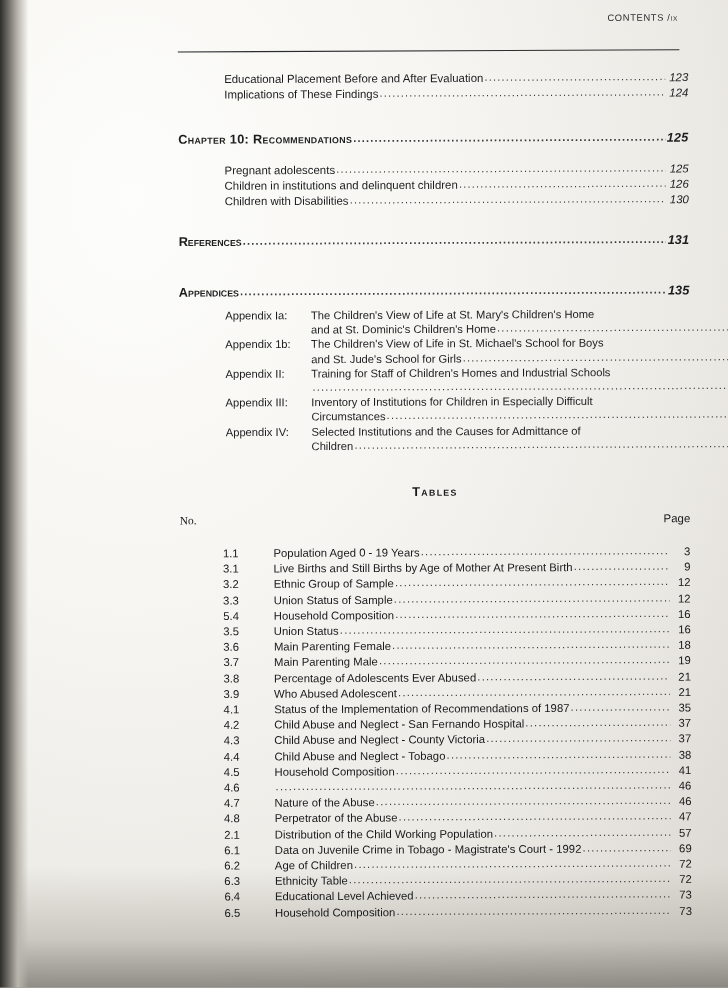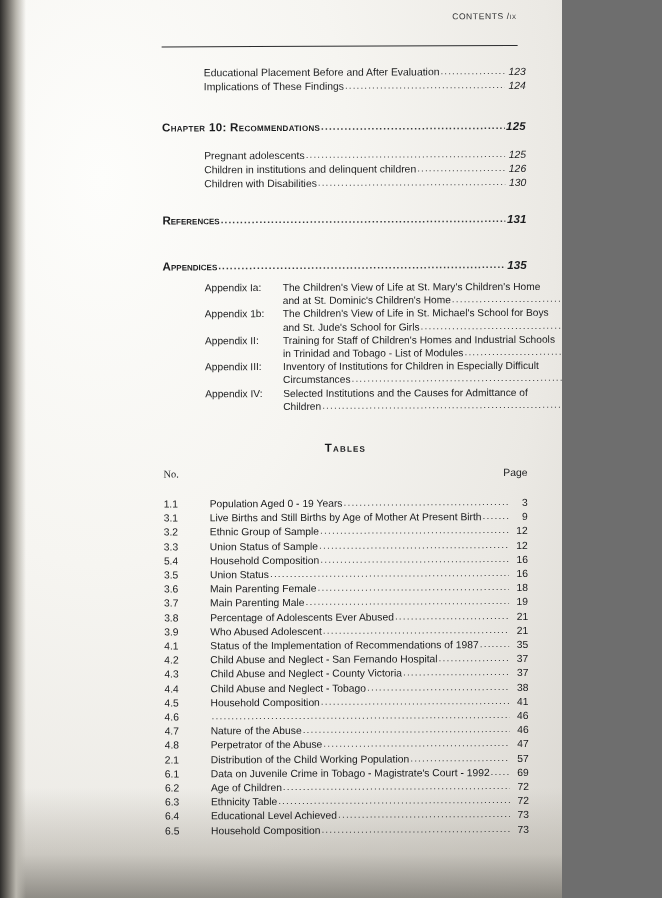--- a/index.html
+++ b/index.html
@@ -10,21 +10,21 @@
   body {
     width: 662px;
     height: 898px;
     overflow: hidden;
     font-family: "Liberation Sans", sans-serif;
   }
 
   
   #page {
     position: relative;
-    width: 562px;
+    width: 662px;
     height: 898px;
     background:
       radial-gradient(ellipse at 18% 20%, #fdfdfb 0%, #f6f5f1 38%, #ebe9e4 70%, #d8d5cf 100%);
     overflow: hidden;
   }
   
   #page:before {
     content: "";
     position: absolute;
     left: 0; top: 0; bottom: 0;
@@ -155,21 +155,21 @@
   .colhead .no { flex: 0 0 46px; font-family: Liberation Serif, serif; }
   .colhead .pagelbl { flex: 1 1 auto; text-align: right; }
 
   .trow {
     display: flex;
     align-items: baseline;
     font-size: 10.3px;
     line-height: 14.2px;
     white-space: nowrap;
   }
-  .trow .num { flex: 0 0 46px; }
+  .trow .num { flex: 0 0 46px; margin-left: 39px; }
   .trow .title { flex: 0 0 auto; }
   .trow .dots {
     flex: 1 1 auto; overflow: hidden; white-space: nowrap;
     letter-spacing: 1.1px; color: #37383a; margin: 0 1px; transform: translateY(-1px);
   }
   .trow .pg { flex: 0 0 auto; min-width: 18px; text-align: right; }
 
   
   #sheet { transform: rotate(-0.25deg); transform-origin: 50% 40%; }
 </style>
@@ -257,21 +257,20 @@
 
           </span>
         </span>
       </div>
 
       <div class="appx">
         <span class="lbl">Appendix II:</span>
         <span class="body">
           <span class="l1" style="display:block;">Training for Staff of Children's Homes and Industrial Schools</span>
           <span class="l1">
-            <span class="t">in Trinidad and Tobago - List of Modules</span>
             <span class="dots">...............................................................................................................................................</span>
 
           </span>
         </span>
       </div>
 
       <div class="appx">
         <span class="lbl">Appendix III:</span>
         <span class="body">
           <span class="l1" style="display:block;">Inventory of Institutions for Children in Especially Difficult</span>

